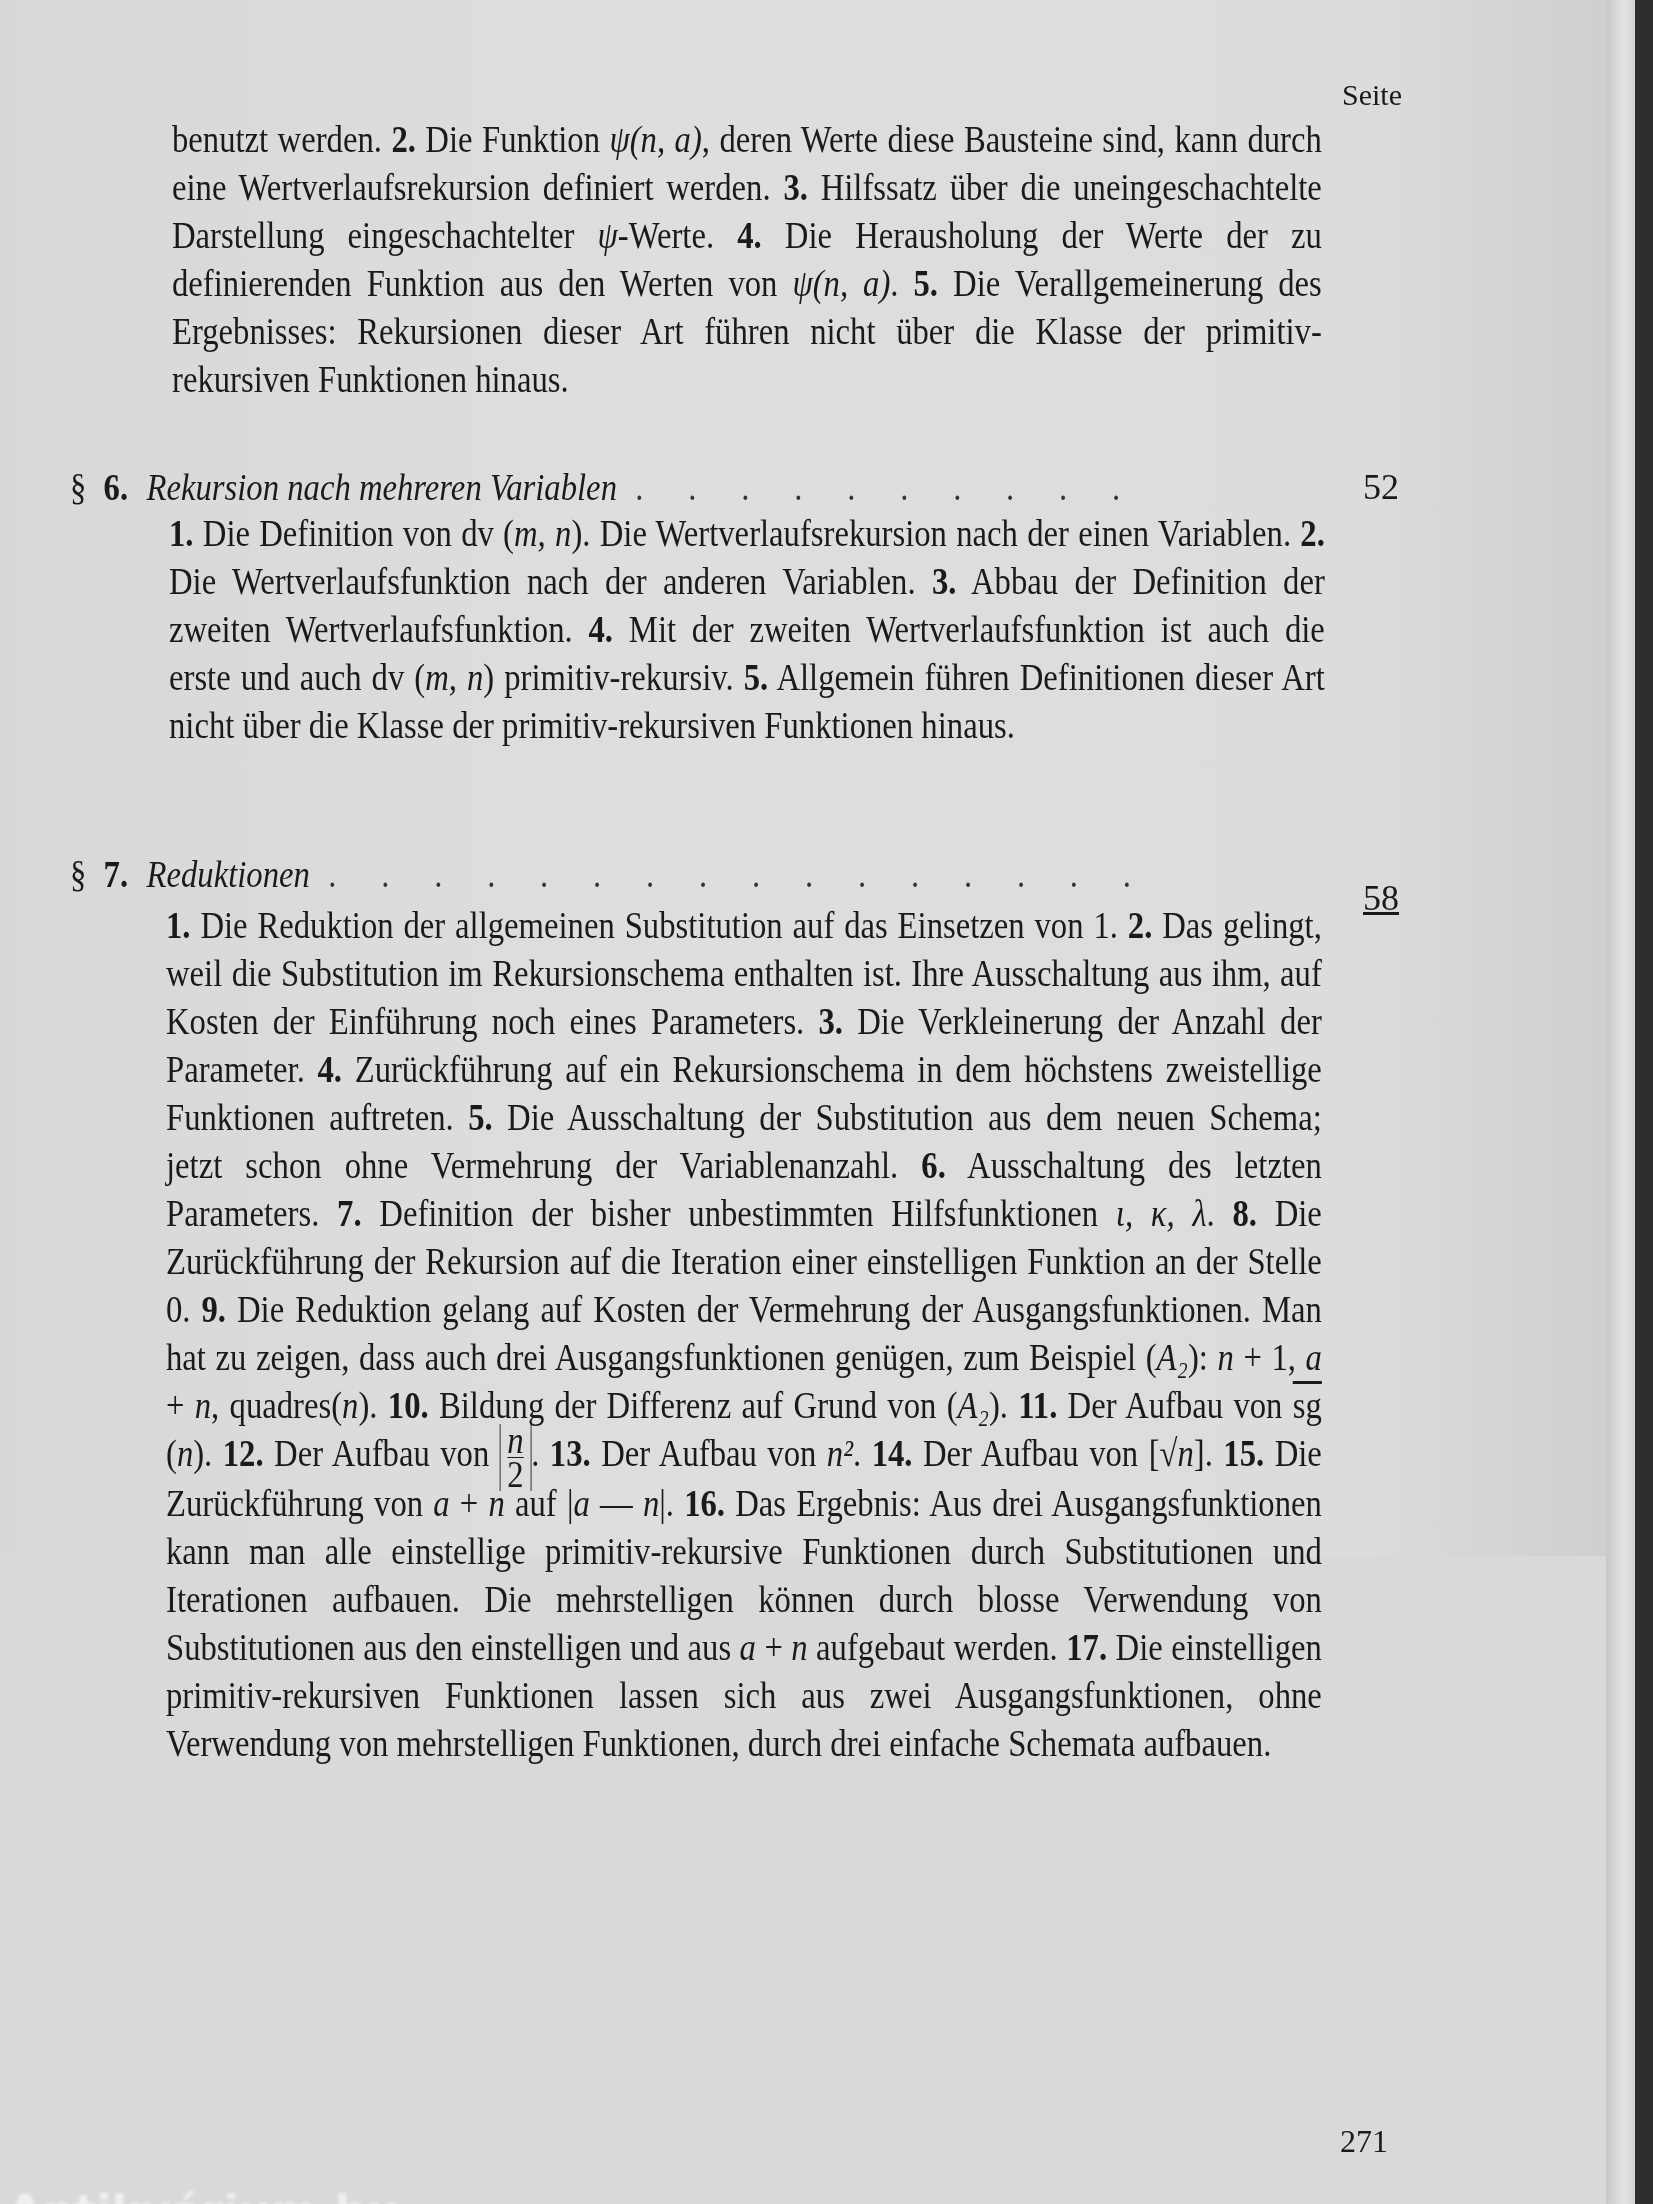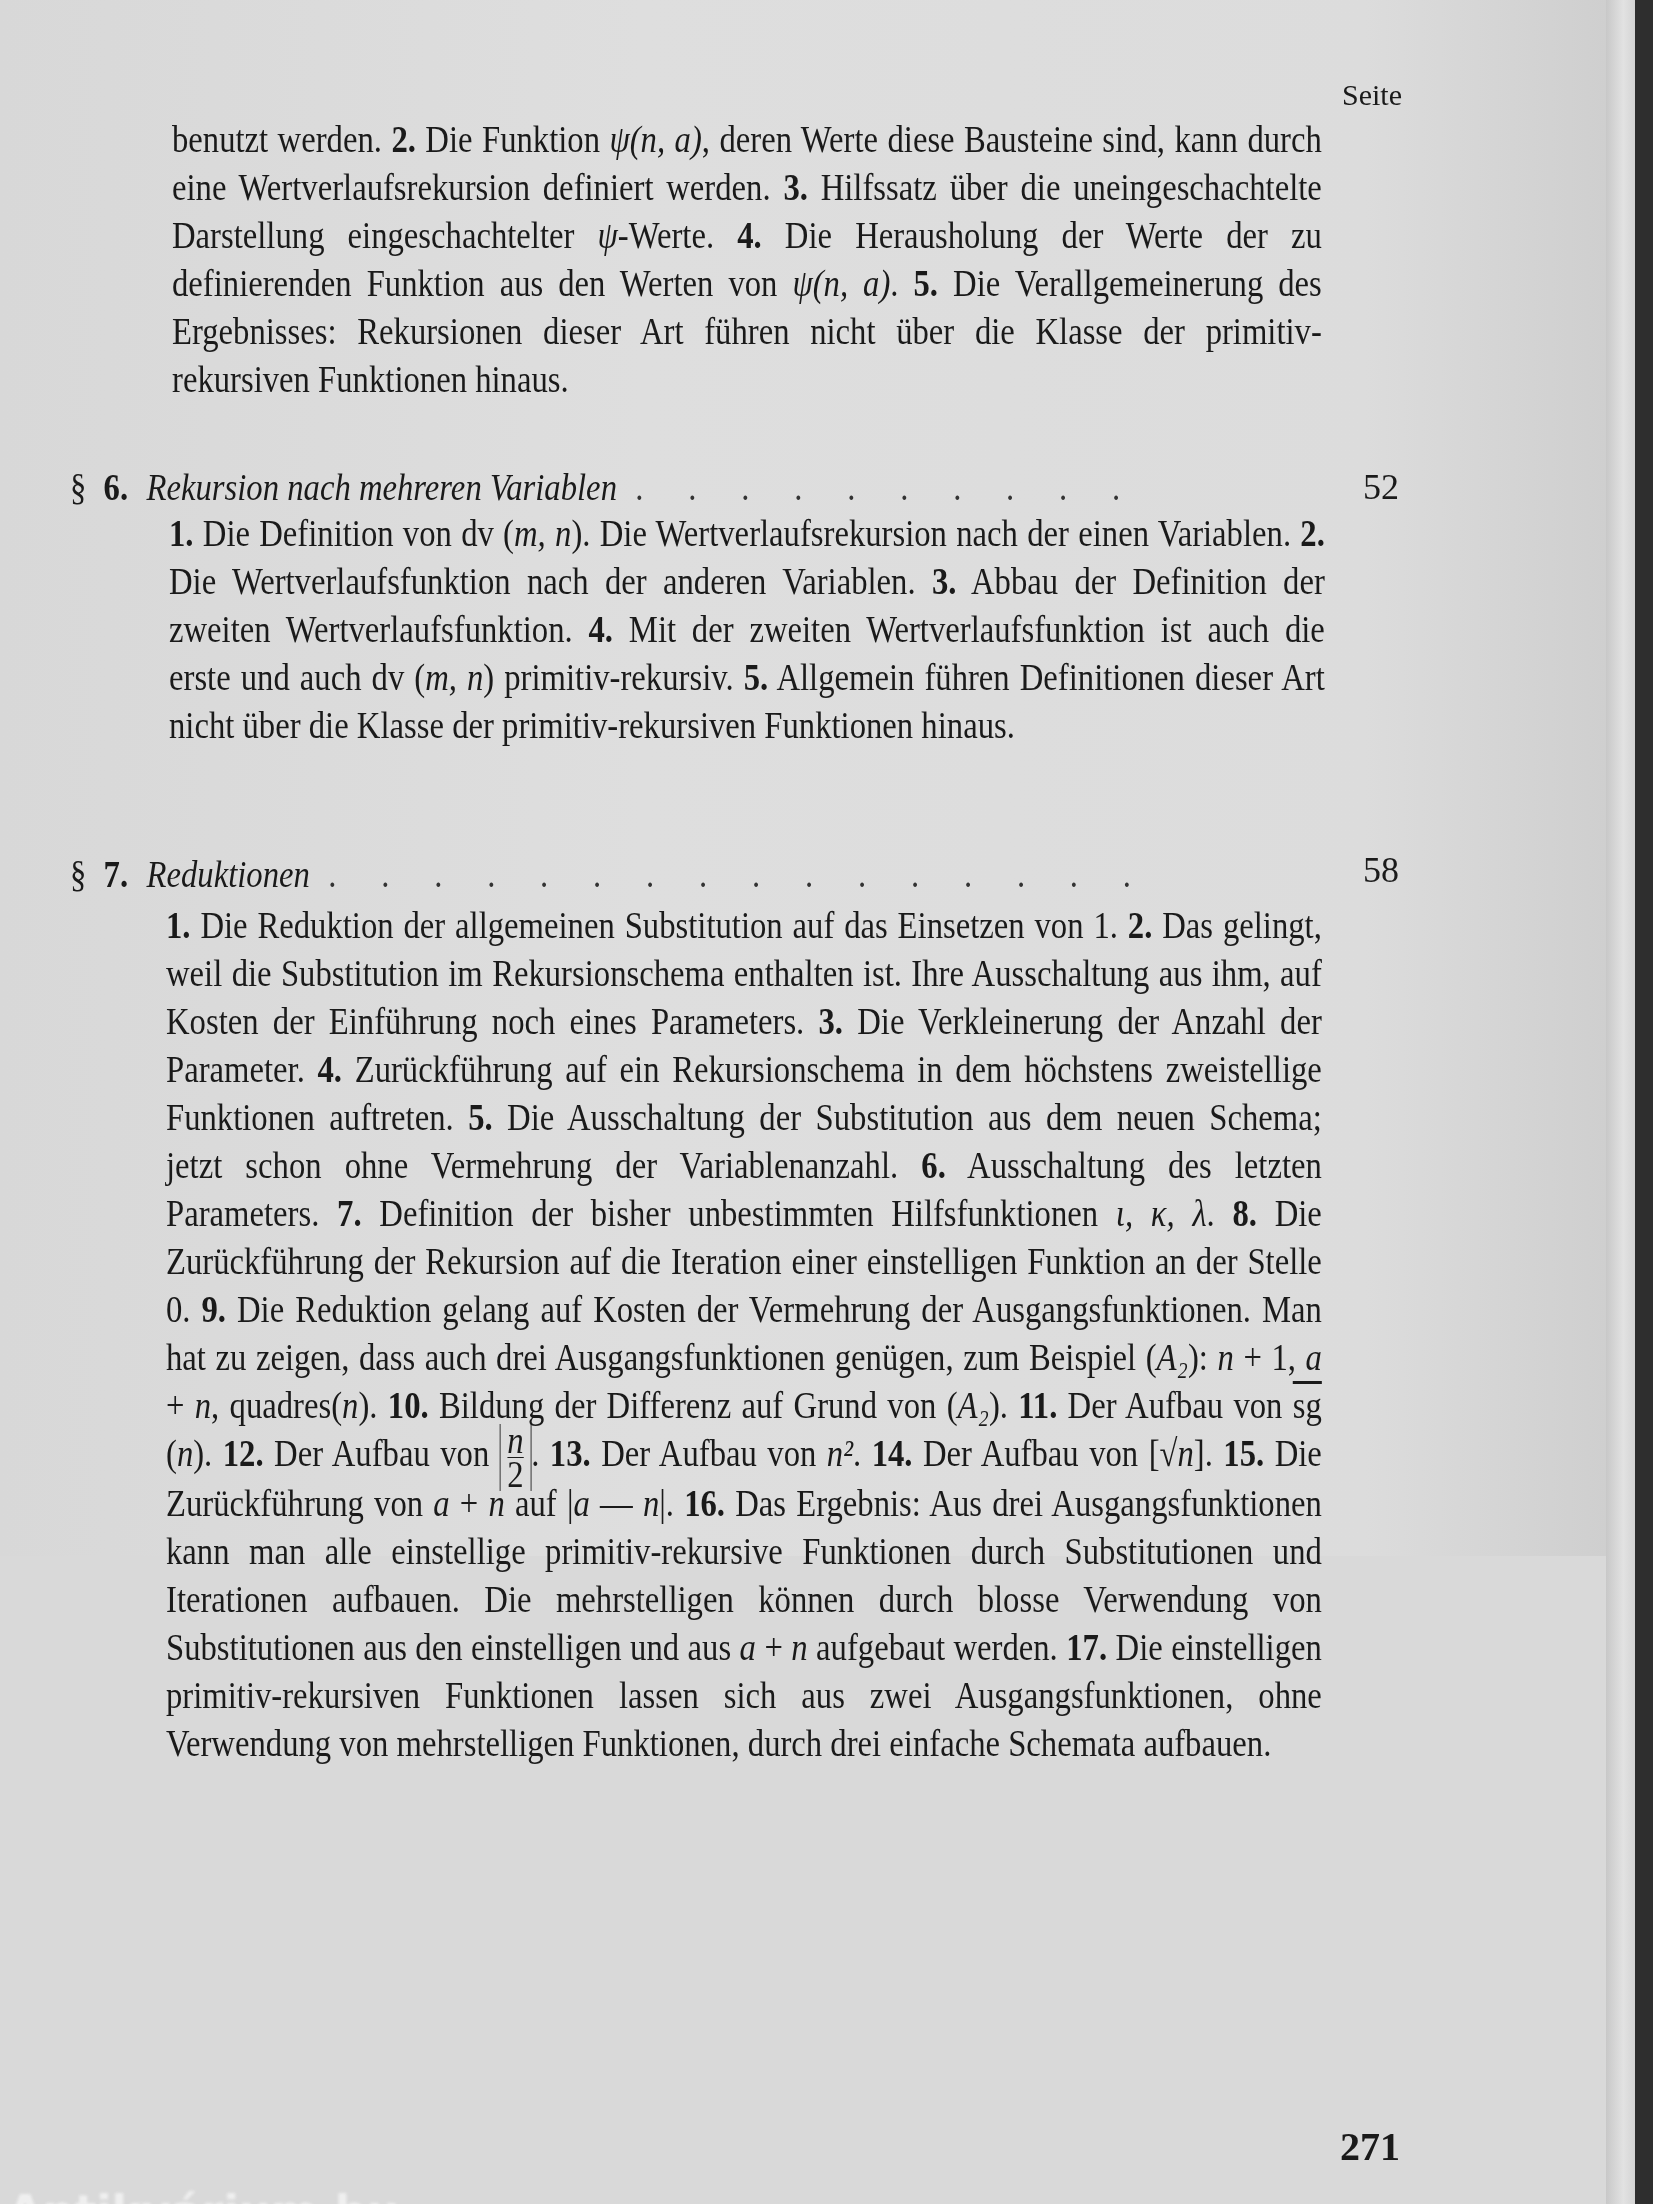--- a/index.html
+++ b/index.html
@@ -42,34 +42,34 @@
     flex:1; overflow:hidden; white-space:nowrap; letter-spacing:21.3px;
     margin-left:21.3px; color:#333;
   }
   .sec-page {
     position:absolute; font-size:36px; width:58px; text-align:center;
   }
   .h6 { left:70px; top:463px; width:1261px; }
   .p6 { left:1352px; top:466px; }
   .b6 { left:169px; top:509px; width:1344px; }
   .h7 { left:70px; top:850px; width:1261px; }
-  .p7 { left:1352px; top:849px; }
+  .p7 { left:1352px; top:877px;text-decoration:underline; }
   .b7 { left:166px; top:901px; width:1344px; }
   b { font-weight:bold; }
   i { font-style:italic; }
   .frac {
     display:inline-block; vertical-align:middle; position:relative;
     border-left:1.9px solid #1a1a1a; border-right:1.9px solid #1a1a1a;
     padding:0 7.8px; line-height:33px; text-align:center; margin:-11.6px 0;
   }
   .frac .n { display:block; border-bottom:1.9px solid #1a1a1a; font-style:italic; }
   .frac .d { display:block; }
   .ovl { text-decoration:overline; }
   .footer-page {
-    position:absolute; left:1340px; top:2123px; font-size:40px; font-weight:bold;
+    position:absolute; left:1340px; top:2123px; font-size:32px; font-weight:normal;
   }
   .watermark {
     position:absolute; left:7.8px; top:2185px; font-family:"DejaVu Sans",sans-serif;
     font-weight:bold; font-size:45px; color:#f4f4f4; opacity:0.85;
     filter:blur(1.5px); white-space:nowrap;
   }
 </style>
 </head>
 <body>
 

